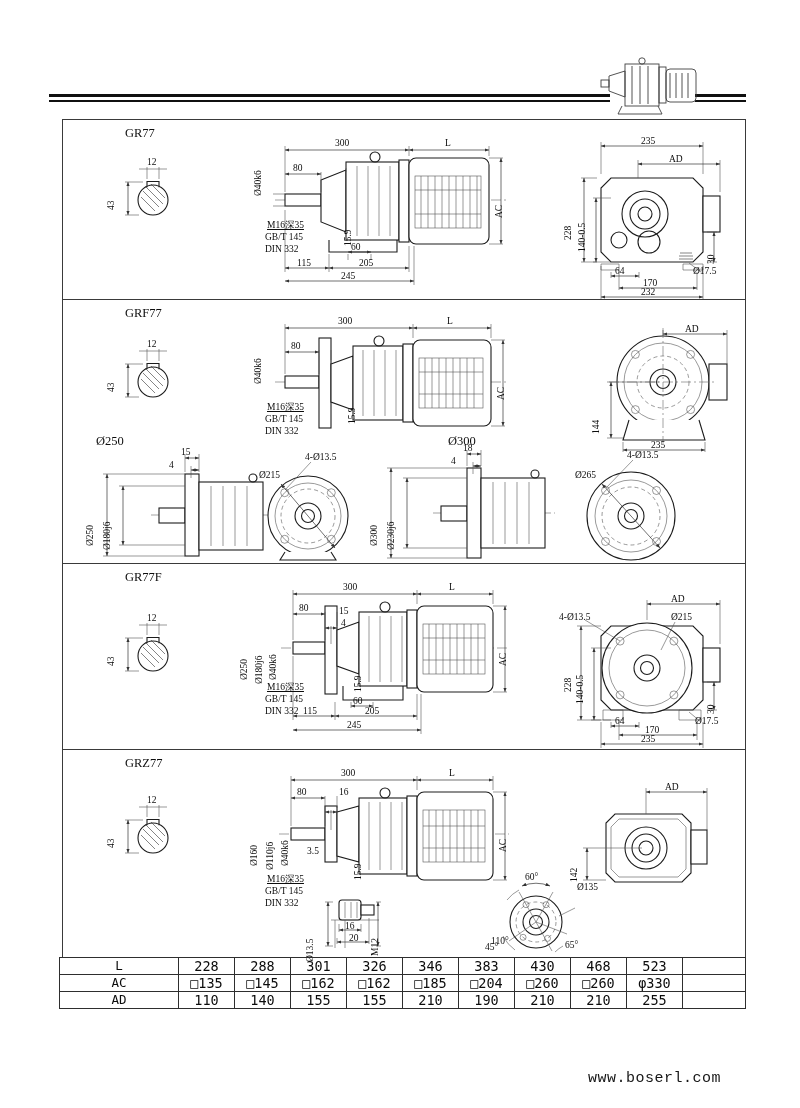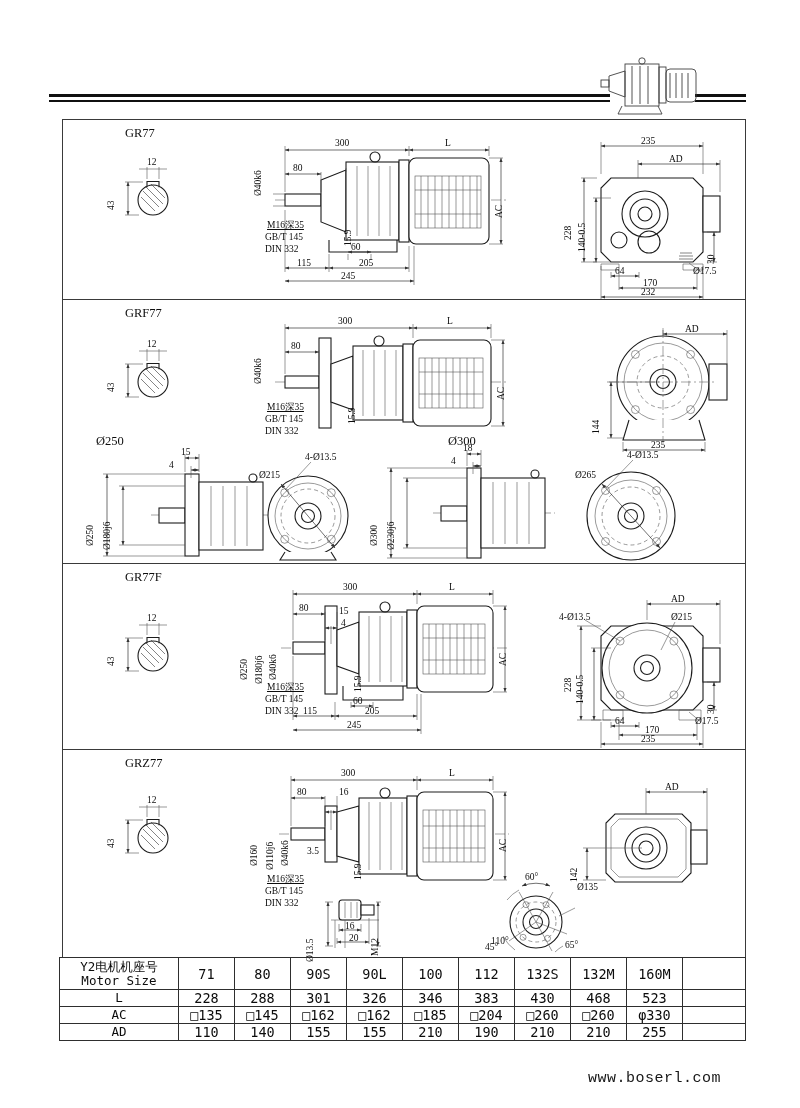--- a/index.html
+++ b/index.html
@@ -452,36 +452,20 @@
       <span class="lbl" style="left:462px;top:122px;">60°</span>
       <span class="lbl" style="left:422px;top:148px;margin-top:44px;">45°</span>
       <span class="lbl" style="left:428px;top:186px;">110°</span>
       <span class="lbl" style="left:502px;top:190px;">65°</span>
       <span class="lbl" style="left:514px;top:132px;">Ø135</span>
     </div>
   </div>
 
   <table class="dim">
     <tbody>
-        <tr class="hd">
-      <td class="c0">
-        <div>Y2电机机座号</div>
-        <div>Motor Size</div>
-      </td>
-      <td>71</td>
-      <td>80</td>
-      <td>90S</td>
-      <td>90L</td>
-      <td>100</td>
-      <td>112</td>
-      <td>132S</td>
-      <td>132M</td>
-      <td>160M</td>
-      <td class="ce"></td>
-    </tr>
     <tr class="rw">
       <td class="c0">L</td>
       <td>228</td>
       <td>288</td>
       <td>301</td>
       <td>326</td>
       <td>346</td>
       <td>383</td>
       <td>430</td>
       <td>468</td>

